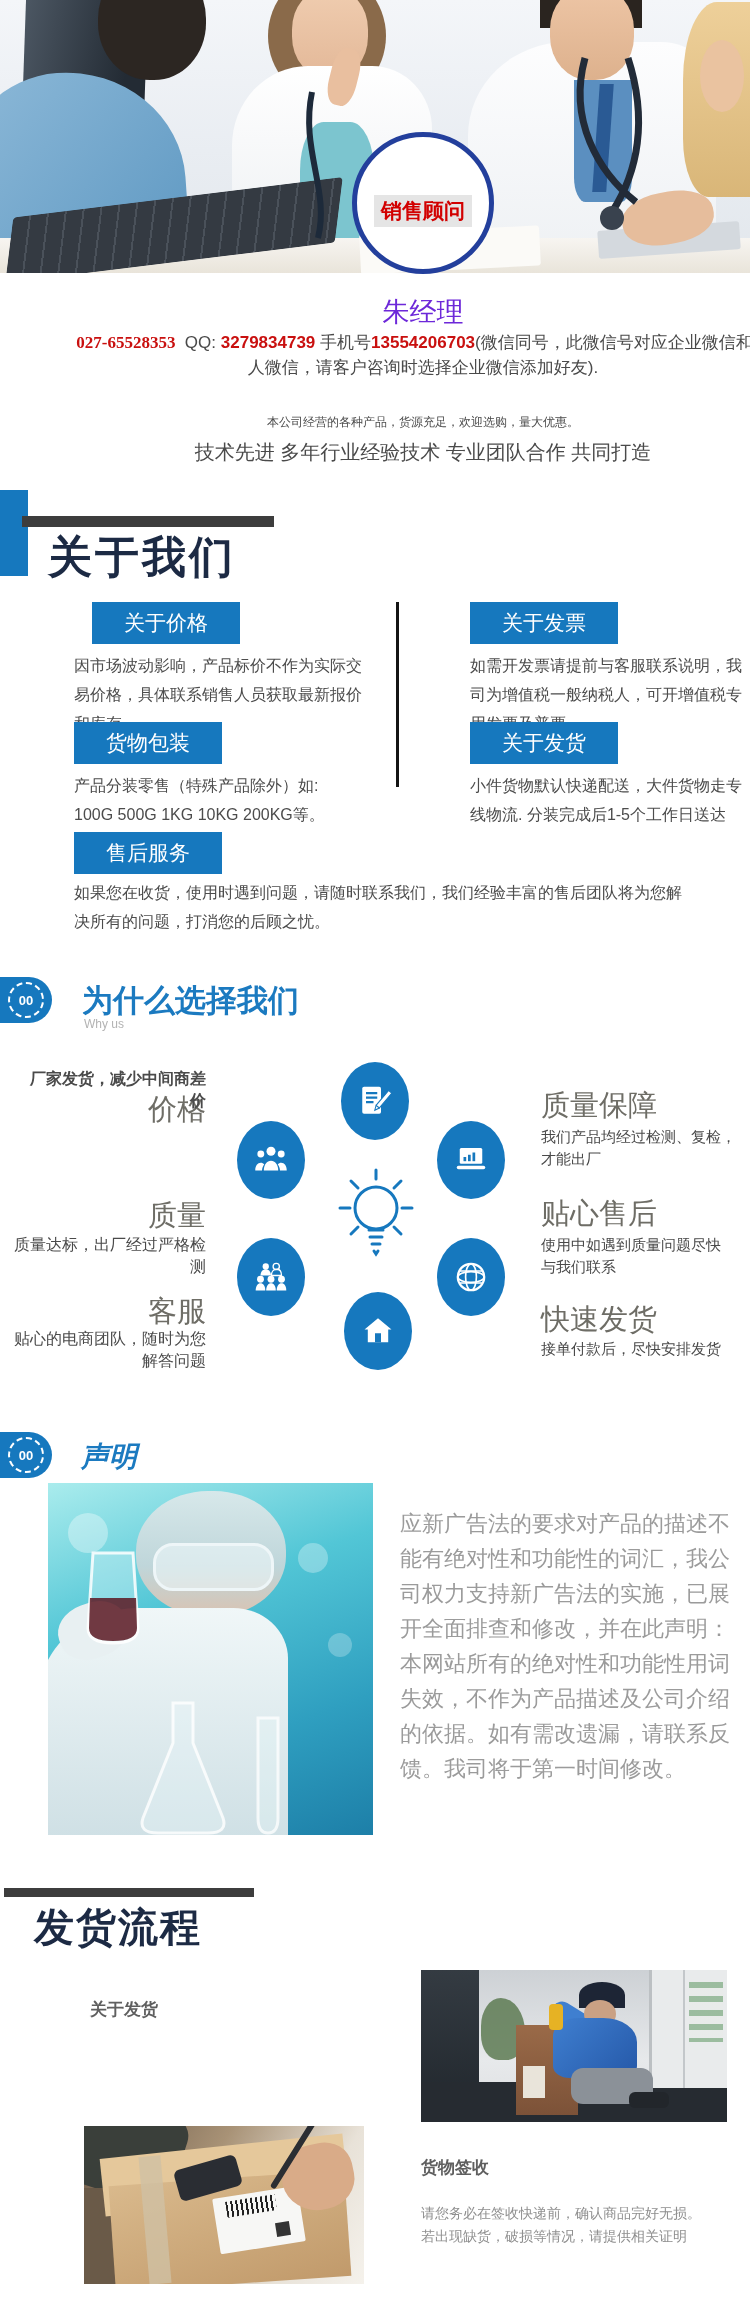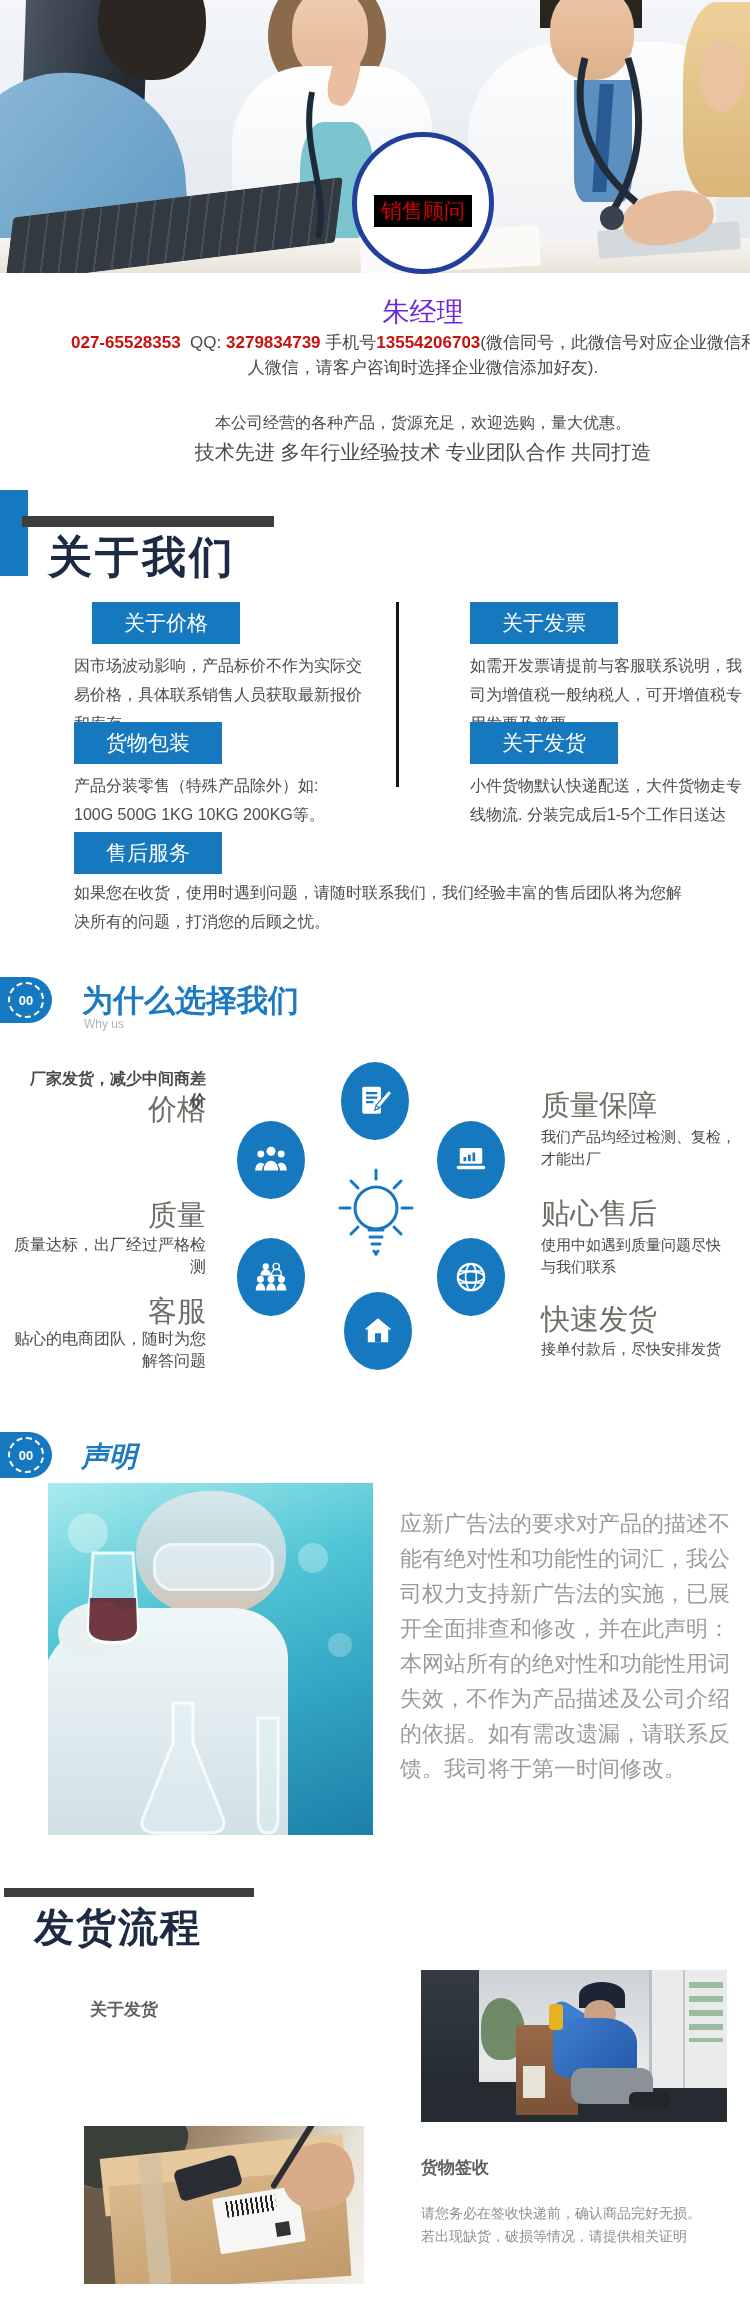--- a/index.html
+++ b/index.html
@@ -59,31 +59,31 @@
     <div class="sh" style="left:622px;top:192px;width:92px;height:52px;background:#e6bd9c;border-radius:45%;transform:rotate(-10deg);"></div>
     <svg class="sh" style="left:0;top:0;" width="750" height="273" viewBox="0 0 750 273">
       <path d="M312 92 C 300 150, 330 190, 318 238" stroke="#1d2a3a" stroke-width="6" fill="none"></path>
       <path d="M585 58 C 568 120, 598 172, 636 202 M628 58 C 648 120, 638 172, 612 212" stroke="#222b38" stroke-width="7" fill="none"></path>
       <circle cx="612" cy="218" r="12" fill="#39424e"></circle>
     </svg>
     <div class="sh" style="left:360px;top:230px;width:180px;height:40px;background:#fbfaf7;transform:rotate(-3deg);border-radius:3px;"></div>
   </div>
 
   <div class="abs" style="left:352px;top:132px;width:142px;height:142px;background:#fff;border:5px solid #233f9c;border-radius:50%;box-sizing:border-box;">
-    <div style="position:absolute;left:50%;top:58px;transform:translateX(-50%);background:#000000;color:#d20000;
-                font-size:21px;font-weight:normal;padding:2px 7px;white-space:nowrap;">销售顾问</div>
+    <div style="position:absolute;left:50%;top:58px;transform:translateX(-50%);background:#e5e5e5;color:#d20000;
+                font-size:21px;font-weight:bold;padding:2px 7px;white-space:nowrap;">销售顾问</div>
   </div>
 
   <div class="abs" style="left:98px;top:294px;width:650px;text-align:center;font-size:27px;color:#6d28d9;">朱经理</div>
 
   <p class="abs" style="left:70px;top:330px;width:706px;margin:0;text-align:center;font-size:17px;line-height:25px;color:#4a4a4a;">
-    <span style="color:#c9100f;font-weight:bold;">027-65528353</span><span style="white-space:pre;">  QQ: </span><span style="color:#c9100f;font-weight:bold;">3279834739</span><span style="white-space:pre;"> 手机号</span><span style="color:#c9100f;font-weight:bold;">13554206703</span><span>(微信同号，此微信号对应企业微信和私人微信，请客户咨询时选择企业微信添加好友).</span>
+    <span style="color:#c9100f;font-weight:bold;font-family:Liberation Serif, serif;">027-65528353</span><span style="white-space:pre;">  QQ: </span><span style="color:#c9100f;font-weight:bold;">3279834739</span><span style="white-space:pre;"> 手机号</span><span style="color:#c9100f;font-weight:bold;">13554206703</span><span>(微信同号，此微信号对应企业微信和私人微信，请客户咨询时选择企业微信添加好友).</span>
   </p>
 
-  <div class="abs" style="left:98px;top:408px;width:650px;text-align:center;font-size:16px;line-height:29px;color:#4a4a4a;">本公司经营的各种产品，货源充足，欢迎选购，量大优惠。</div>
+  <div class="abs" style="left:98px;top:408px;width:650px;text-align:center;font-size:12px;line-height:29px;color:#4a4a4a;">本公司经营的各种产品，货源充足，欢迎选购，量大优惠。</div>
   <div class="abs" style="left:98px;top:438px;width:650px;text-align:center;font-size:20px;line-height:29px;color:#4a4a4a;">技术先进 多年行业经验技术 专业团队合作 共同打造</div>
 
   <div class="abs" style="left:0;top:490px;width:28px;height:86px;background:#1678be;"></div>
   <div class="abs" style="left:22px;top:516px;width:252px;height:11px;background:#3d3d3d;"></div>
   <div class="abs serif" style="left:48px;top:528px;font-size:44px;font-weight:600;color:#1c2a44;letter-spacing:3px;">关于我们</div>
 
   <div class="abs" style="left:396px;top:602px;width:3px;height:185px;background:#141414;"></div>
 
   <div class="abs ribbon" style="left:92px;top:602px;">关于价格</div>
   <div class="abs colText" style="left:74px;top:651px;width:290px;">因市场波动影响，产品标价不作为实际交易价格，具体联系销售人员获取最新报价和库存。</div>

